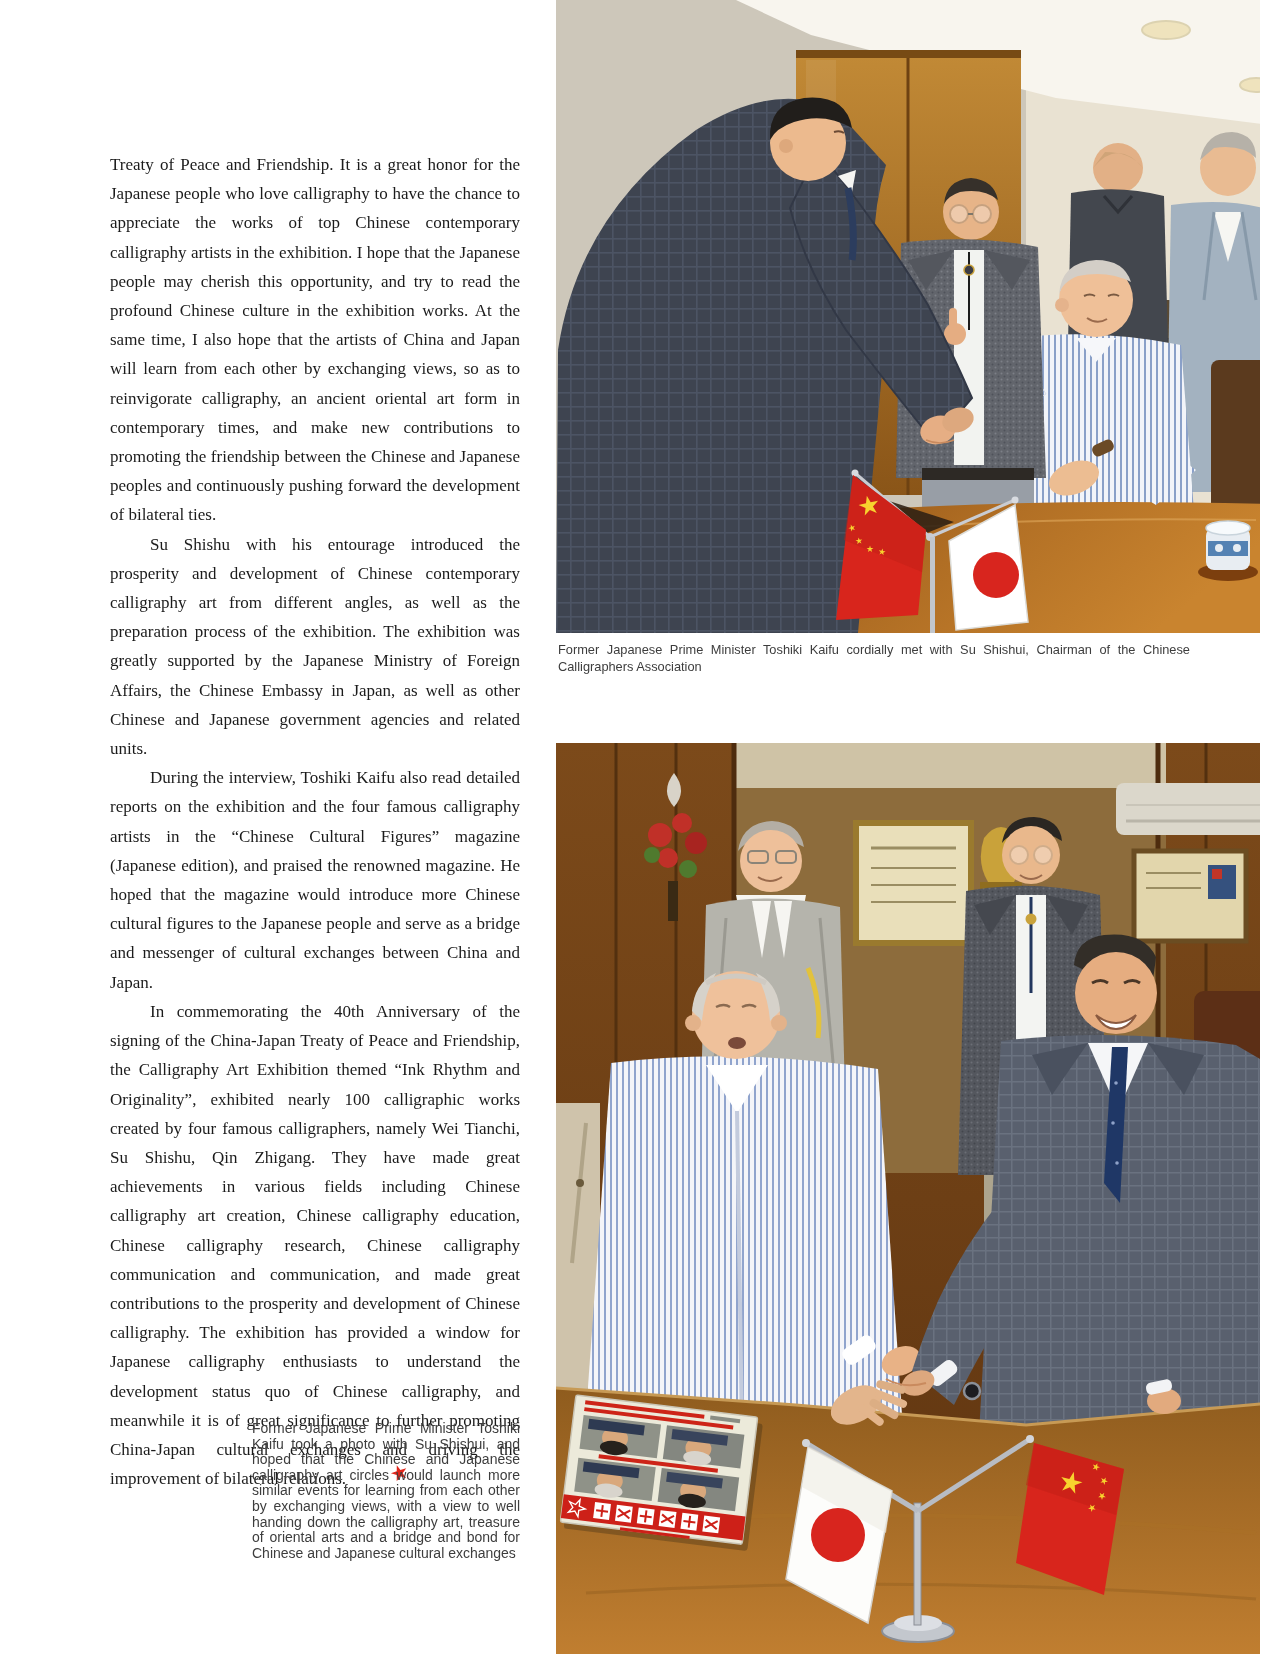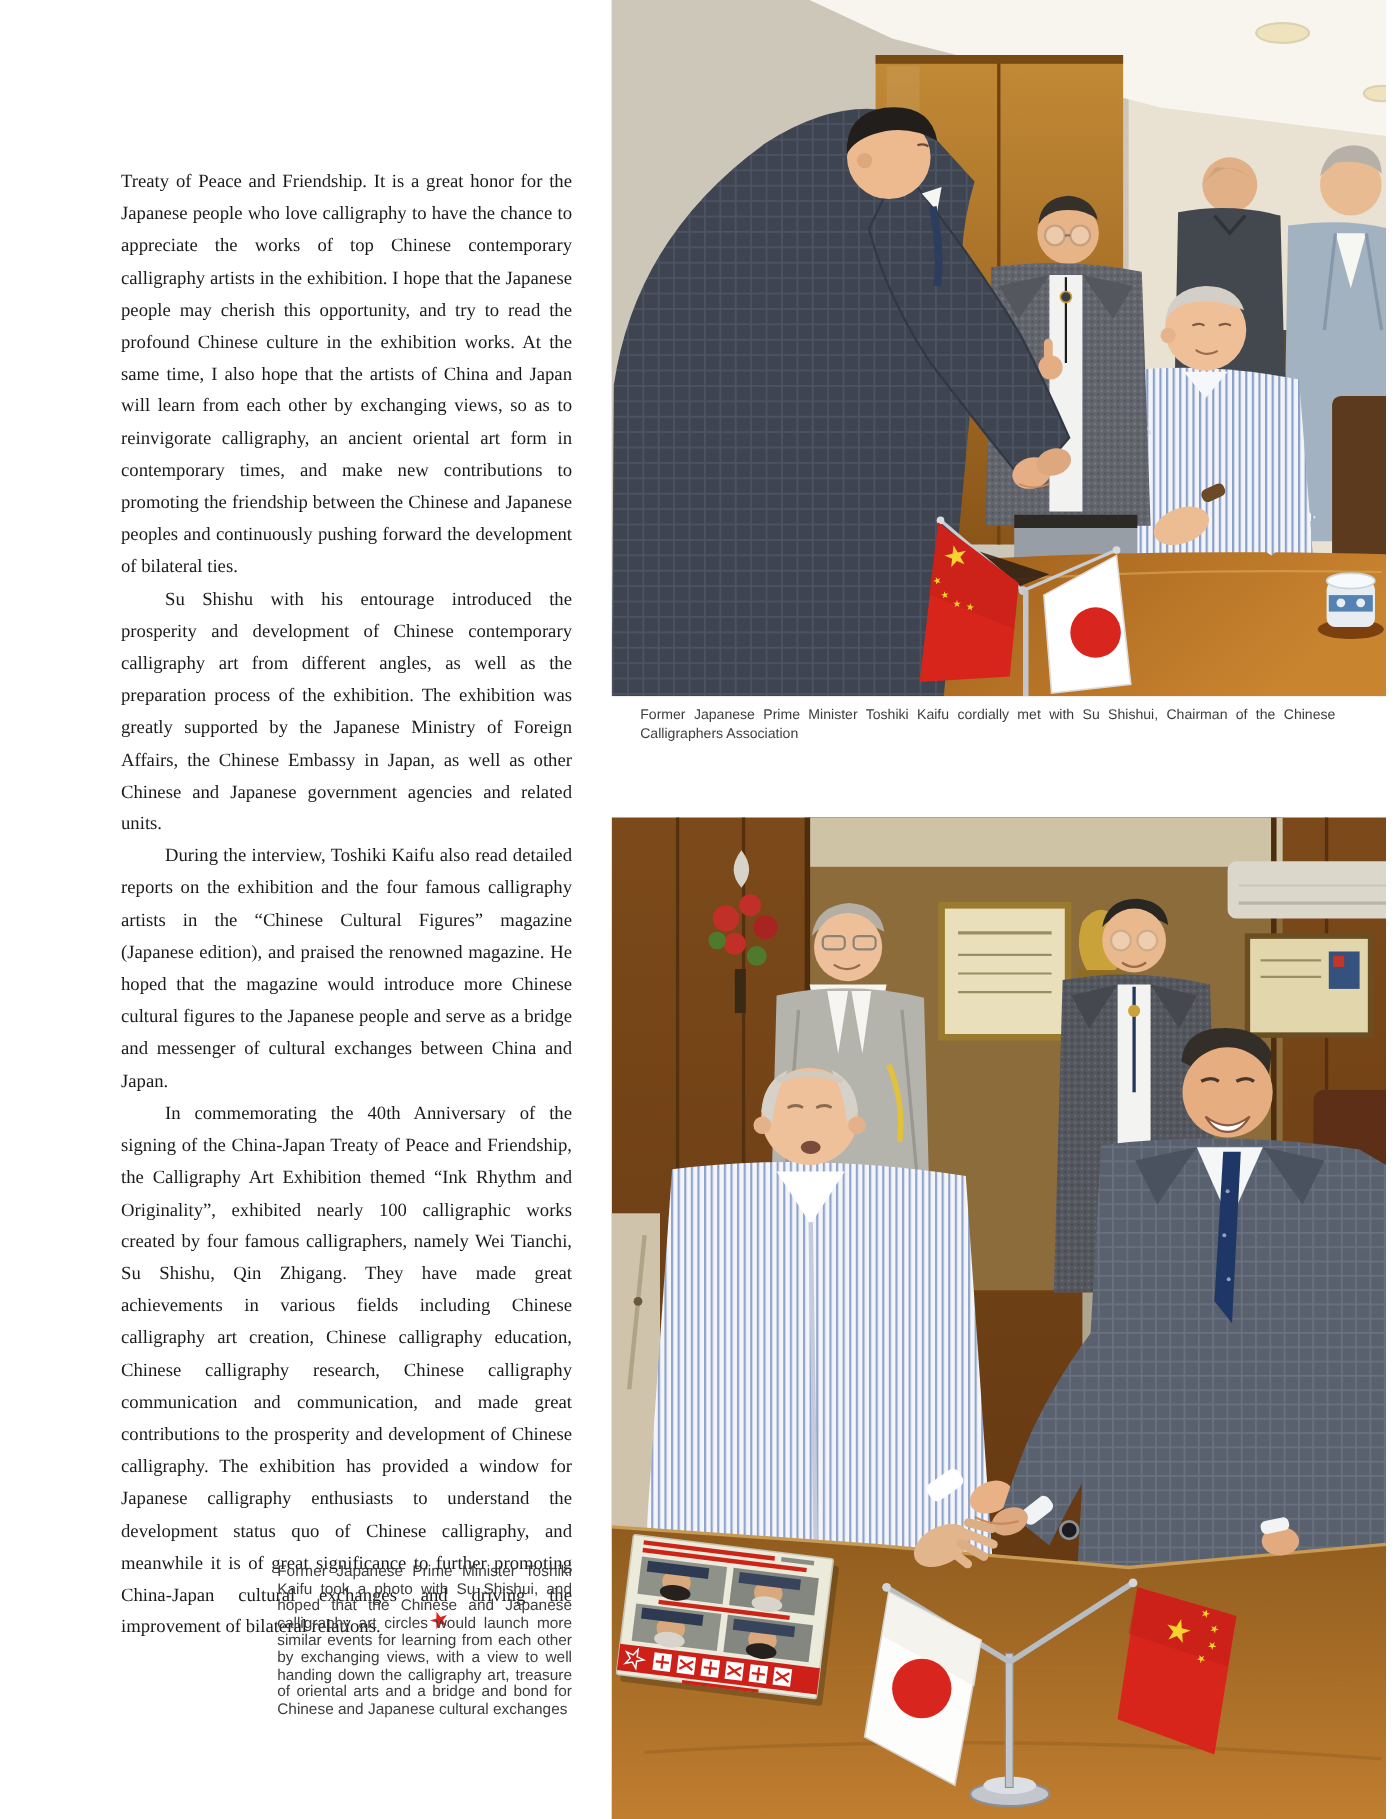--- a/index.html
+++ b/index.html
@@ -10,21 +10,21 @@
         font-size:17px;line-height:29.2px;text-align:justify;}
   .article-column p{margin:0;text-indent:40px;}
   .article-column p.first{text-indent:0;}
   .end-star{color:#e2261b;font-size:21px;display:inline-block;transform:rotate(-18deg);
         line-height:1;vertical-align:-2px;margin-left:5px;font-family:"DejaVu Sans",sans-serif;}
   .photo{position:absolute;margin:0;overflow:hidden;background:#d8d2c6;}
   .photo-1{left:556px;top:0;width:714px;height:633px;}
   .photo-2{left:556px;top:743px;width:714px;height:911px;}
   .photo svg{display:block;width:100%;height:100%;}
   .caption{position:absolute;font-family:"Liberation Sans",sans-serif;color:#3d3d3d;}
-  .caption-1{left:582px;top:642px;width:632px;font-size:12.8px;line-height:16.5px;text-align:justify;}
+  .caption-1{left:558px;top:642px;width:632px;font-size:12.8px;line-height:16.5px;text-align:justify;}
   .caption-2{left:252px;top:1421px;width:268px;font-size:14px;line-height:15.6px;text-align:justify;}
 </style>
 </head>
 <body>
 
 <div class="page">
 
   <div class="article-column">
     <p class="first">Treaty of Peace and Friendship. It is a great honor for the Japanese people who love calligraphy to have the chance to appreciate the works of top Chinese contemporary calligraphy artists in the exhibition. I hope that the Japanese people may cherish this opportunity, and try to read the profound Chinese culture in the exhibition works. At the same time, I also hope that the artists of China and Japan will learn from each other by exchanging views, so as to reinvigorate calligraphy, an ancient oriental art form in contemporary times, and make new contributions to promoting the friendship between the Chinese and Japanese peoples and continuously pushing forward the development of bilateral ties.</p>
     <p>Su Shishu with his entourage introduced the prosperity and development of Chinese contemporary calligraphy art from different angles, as well as the preparation process of the exhibition. The exhibition was greatly supported by the Japanese Ministry of Foreign Affairs, the Chinese Embassy in Japan, as well as other Chinese and Japanese government agencies and related units.</p>

